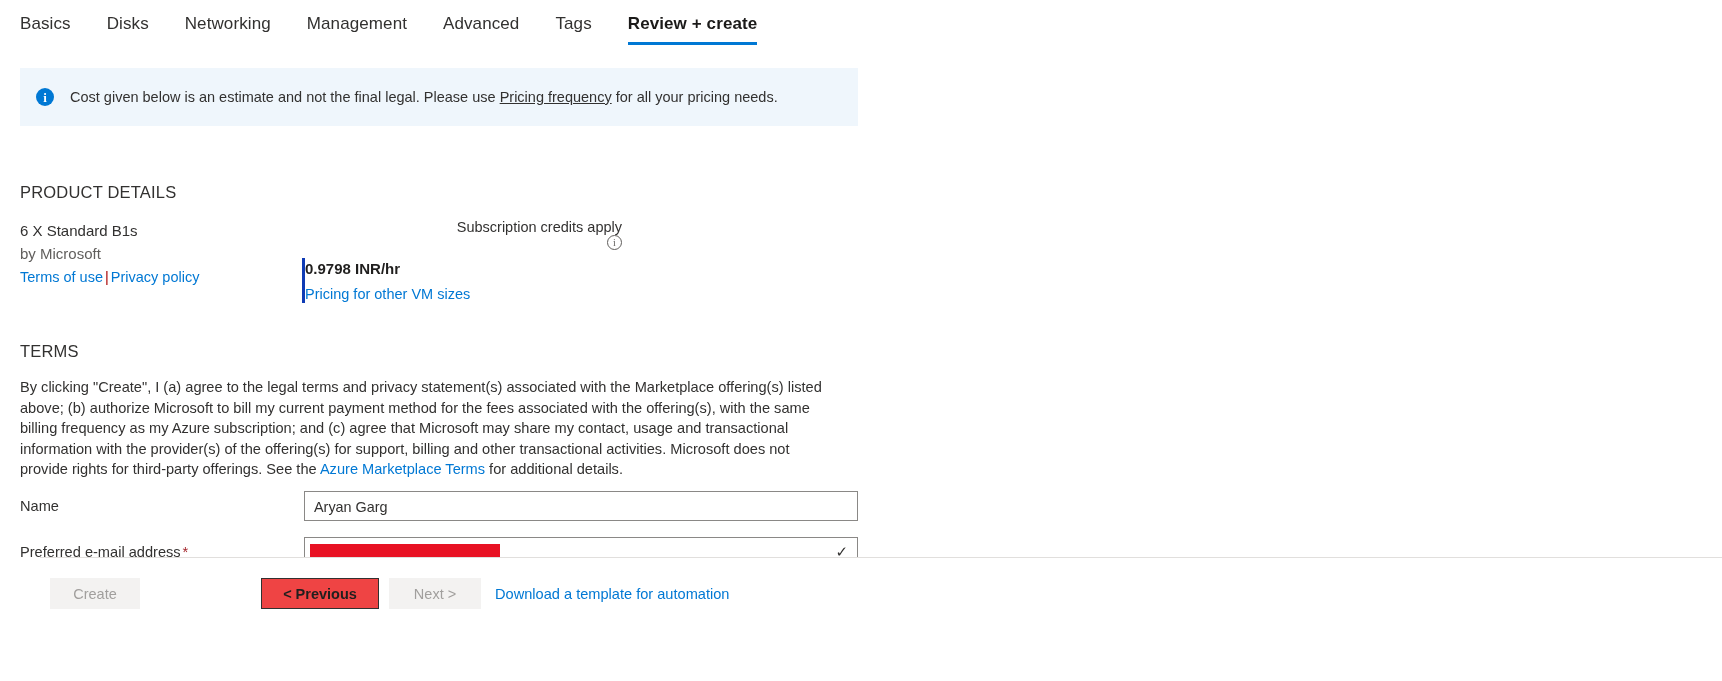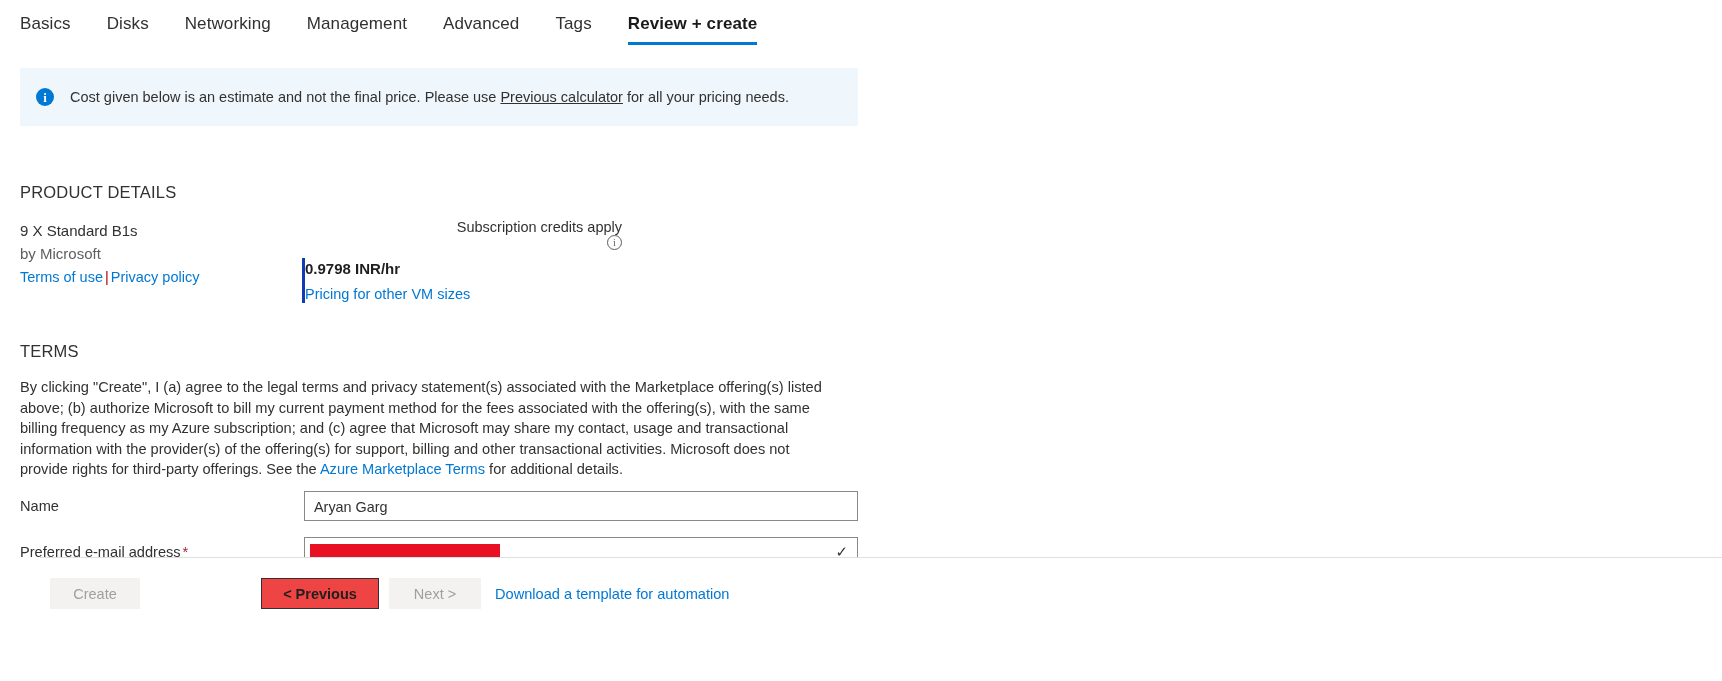--- a/index.html
+++ b/index.html
@@ -309,28 +309,28 @@
     <div class="tab">Networking</div>
     <div class="tab">Management</div>
     <div class="tab">Advanced</div>
     <div class="tab">Tags</div>
     <div class="tab active">Review + create</div>
   </div>
 
   <div class="banner">
     <div class="banner-icon">i</div>
     <div class="banner-text">
-      <span>Cost given below is an estimate and not the final price. Please use </span><a>Previous calculator</a><span> for all your pricing needs.</span>
+      <span>Cost given below is an estimate and not the final legal. Please use </span><a>Pricing frequency</a><span> for all your pricing needs.</span>
     </div>
   </div>
 
   <div class="section-title" id="product-details-title">PRODUCT DETAILS</div>
 
   <div class="product-left">
-    <div class="product-name">9 X Standard B1s</div>
+    <div class="product-name">6 X Standard B1s</div>
     <div class="product-publisher">by Microsoft</div>
     <div class="product-links">
       <a>Terms of use</a><span class="sep">|</span><a>Privacy policy</a>
     </div>
   </div>
 
   <div class="product-right">
     <div class="credits-row">
       <span>Subscription credits apply</span>
       <span class="info-circle">i</span>

